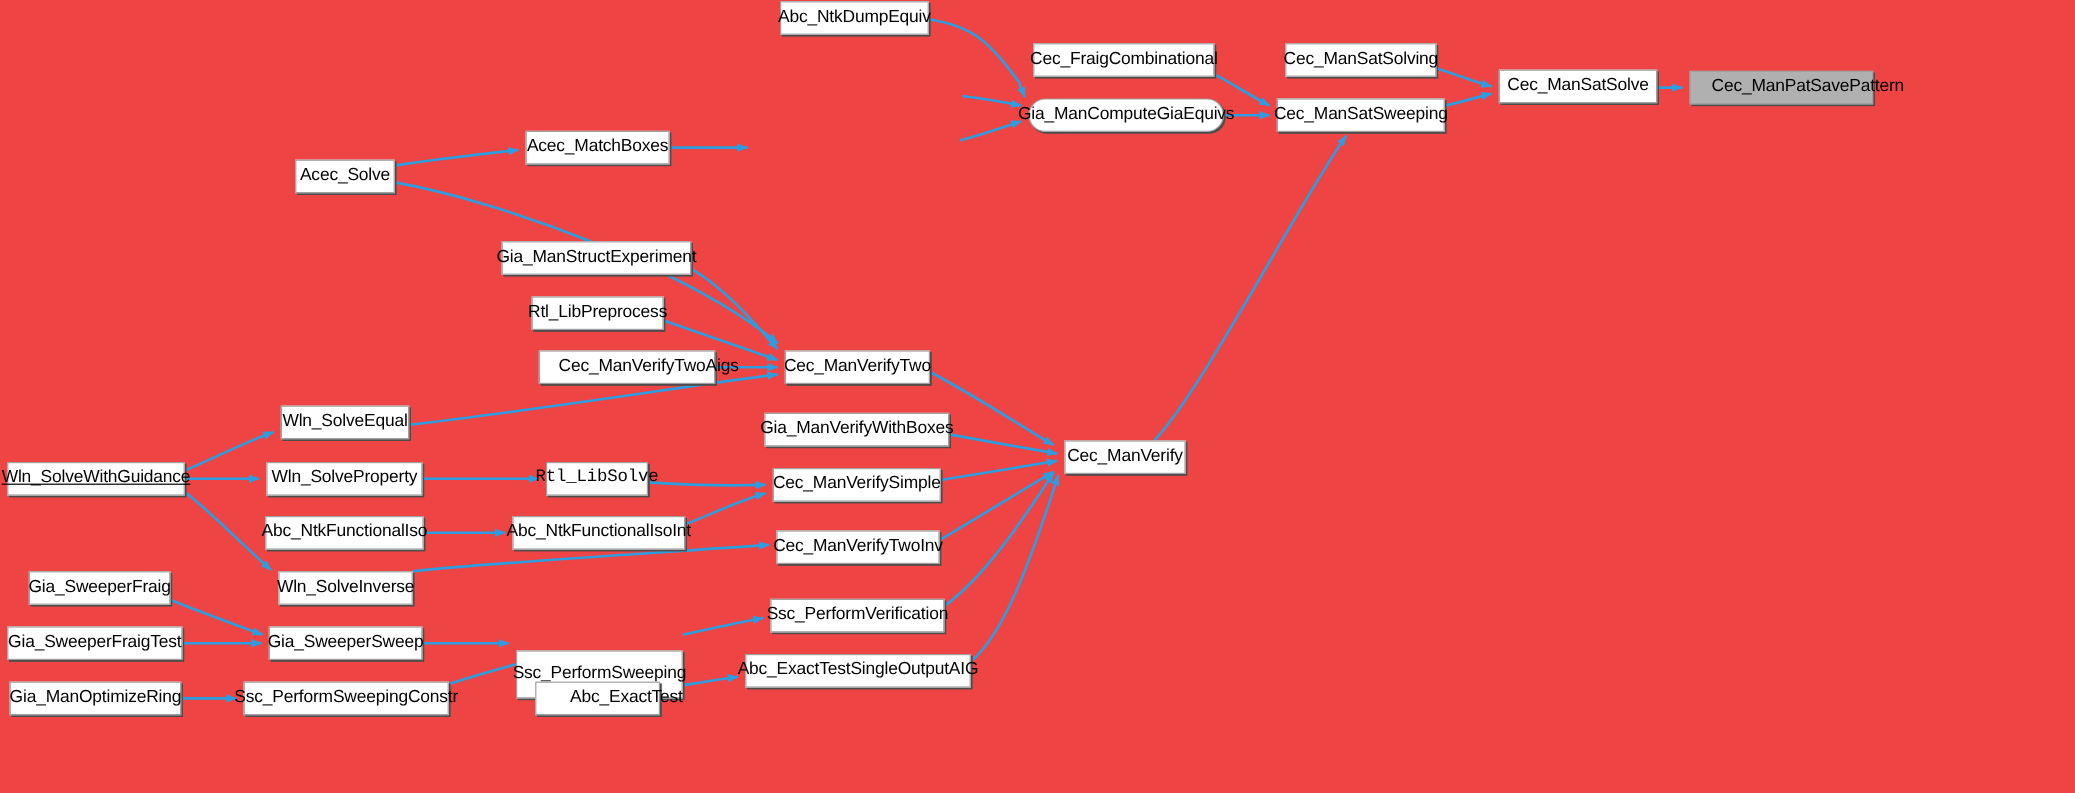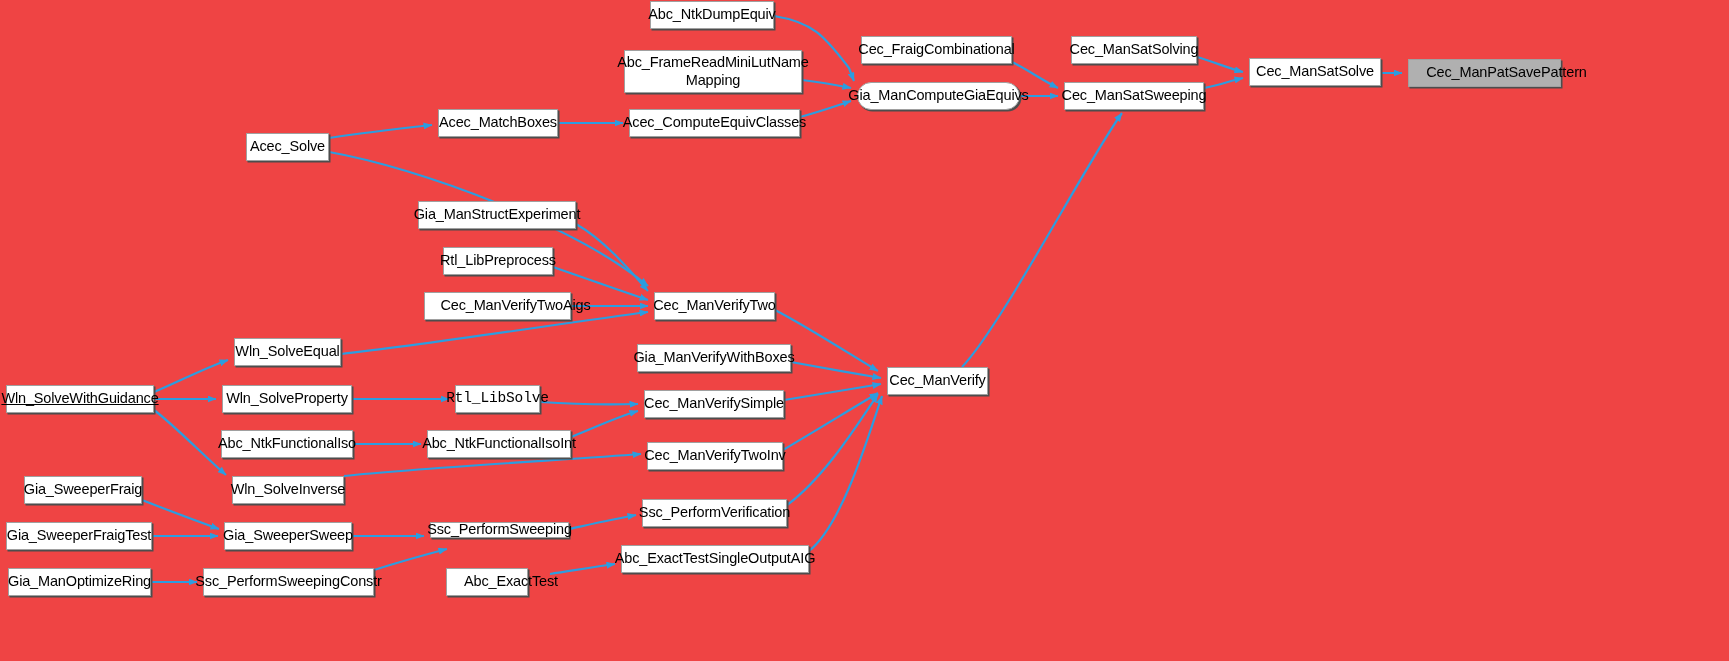--- a/index.html
+++ b/index.html
@@ -98,49 +98,46 @@
         <path d="M374,570 C396,563 424,555 447,549" fill="none" stroke="#2c9de0" stroke-width="2.2" marker-end="url(#arrowhead)"></path>
         <path d="M569,529 C592,524 614,519 636,515" fill="none" stroke="#2c9de0" stroke-width="2.2" marker-end="url(#arrowhead)"></path>
         <path d="M787,505 C824,478 858,424 878,394" fill="none" stroke="#2c9de0" stroke-width="2.2" marker-end="url(#arrowhead)"></path>
         <path d="M550,574 C570,571 594,567 615,564" fill="none" stroke="#2c9de0" stroke-width="2.2" marker-end="url(#arrowhead)"></path>
         <path d="M809,551 C842,525 868,437 882,396" fill="none" stroke="#2c9de0" stroke-width="2.2" marker-end="url(#arrowhead)"></path>
         <path d="M962,367 C1002,325 1086,163 1122,113" fill="none" stroke="#2c9de0" stroke-width="2.2" marker-end="url(#arrowhead)"></path>
       </g>
   </svg>
   <div id="node-layer">
       <div class="node" style="left: 650px; top: 1px; width: 124px; height: 28px;">Abc_NtkDumpEquiv</div>
-      <div class="node" style="left: 624px; top: 50px; width: 178px; height: 43px;">Abc_FrameReadMiniLutName
-Mapping</div>
       <div class="node" style="left: 861px; top: 36px; width: 151px; height: 28px;">Cec_FraigCombinational</div>
       <div class="node" style="left: 1071px; top: 36px; width: 126px; height: 28px;">Cec_ManSatSolving</div>
       <div class="node" style="left: 1249px; top: 58px; width: 132px; height: 28px;">Cec_ManSatSolve</div>
       <div class="node highlight" style="left: 1408px; top: 59px; width: 153px; height: 28px; background: rgb(176, 176, 176); padding-left: 44px;">Cec_ManPatSavePattern</div>
       <div class="node" style="left: 857px; top: 82px; width: 163px; height: 28px; border-radius: 14px;">Gia_ManComputeGiaEquivs</div>
       <div class="node" style="left: 1064px; top: 82px; width: 140px; height: 28px;">Cec_ManSatSweeping</div>
       <div class="node" style="left: 438px; top: 109px; width: 120px; height: 28px;">Acec_MatchBoxes</div>
-      <div class="node" style="left: 629px; top: 109px; width: 171px; height: 28px;">Acec_ComputeEquivClasses</div>
       <div class="node" style="left: 246px; top: 133px; width: 83px; height: 28px;">Acec_Solve</div>
       <div class="node" style="left: 418px; top: 201px; width: 158px; height: 28px;">Gia_ManStructExperiment</div>
       <div class="node" style="left: 443px; top: 247px; width: 110px; height: 28px;">Rtl_LibPreprocess</div>
-      <div class="node" style="left: 424px; top: 292px; width: 147px; height: 28px; padding-left: 36px;">Cec_ManVerifyTwoAigs</div>
+      <div class="node" style="left: 449px; top: 292px; width: 147px; height: 28px; padding-left: 36px;">Cec_ManVerifyTwoAigs</div>
       <div class="node" style="left: 654px; top: 292px; width: 121px; height: 28px;">Cec_ManVerifyTwo</div>
       <div class="node" style="left: 234px; top: 338px; width: 107px; height: 28px;">Wln_SolveEqual</div>
       <div class="node" style="left: 637px; top: 344px; width: 154px; height: 28px;">Gia_ManVerifyWithBoxes</div>
       <div class="node" style="left: 887px; top: 367px; width: 101px; height: 28px;">Cec_ManVerify</div>
       <div class="node" style="left: 6px; top: 385px; width: 148px; height: 28px; text-decoration: underline;">Wln_SolveWithGuidance</div>
       <div class="node" style="left: 222px; top: 385px; width: 130px; height: 28px;">Wln_SolveProperty</div>
       <div class="node" style="left: 455px; top: 385px; width: 85px; height: 28px; font-family: Liberation Mono, monospace;">Rtl_LibSolve</div>
       <div class="node" style="left: 644px; top: 390px; width: 140px; height: 28px;">Cec_ManVerifySimple</div>
       <div class="node" style="left: 221px; top: 430px; width: 132px; height: 28px;">Abc_NtkFunctionalIso</div>
       <div class="node" style="left: 427px; top: 430px; width: 144px; height: 28px;">Abc_NtkFunctionalIsoInt</div>
       <div class="node" style="left: 647px; top: 442px; width: 136px; height: 28px;">Cec_ManVerifyTwoInv</div>
       <div class="node" style="left: 24px; top: 476px; width: 118px; height: 28px; text-align: center;">Gia_SweeperFraig</div>
       <div class="node" style="left: 232px; top: 476px; width: 112px; height: 28px;">Wln_SolveInverse</div>
       <div class="node" style="left: 642px; top: 499px; width: 145px; height: 28px;">Ssc_PerformVerification</div>
       <div class="node" style="left: 6px; top: 522px; width: 146px; height: 28px;">Gia_SweeperFraigTest</div>
       <div class="node" style="left: 224px; top: 522px; width: 128px; height: 28px;">Gia_SweeperSweep</div>
-      <div class="node" style="left: 430px; top: 522px; width: 139px; height: 16px;">Ssc_PerformSweeping</div>
+      <div class="node" style="left: 430px; top: 542px; width: 139px; height: 40px;">Ssc_PerformSweeping</div>
       <div class="node" style="left: 621px; top: 545px; width: 188px; height: 28px;">Abc_ExactTestSingleOutputAIG</div>
       <div class="node" style="left: 8px; top: 568px; width: 143px; height: 28px;">Gia_ManOptimizeRing</div>
       <div class="node" style="left: 203px; top: 568px; width: 171px; height: 28px;">Ssc_PerformSweepingConstr</div>
-      <div class="node" style="left: 446px; top: 568px; width: 82px; height: 28px; padding-left: 48px;">Abc_ExactTest</div>
+      <div class="node" style="left: 446px; top: 568px; width: 104px; height: 28px; padding-left: 48px;">Abc_ExactTest</div>
     </div>
 </div>
 
 </body></html>

